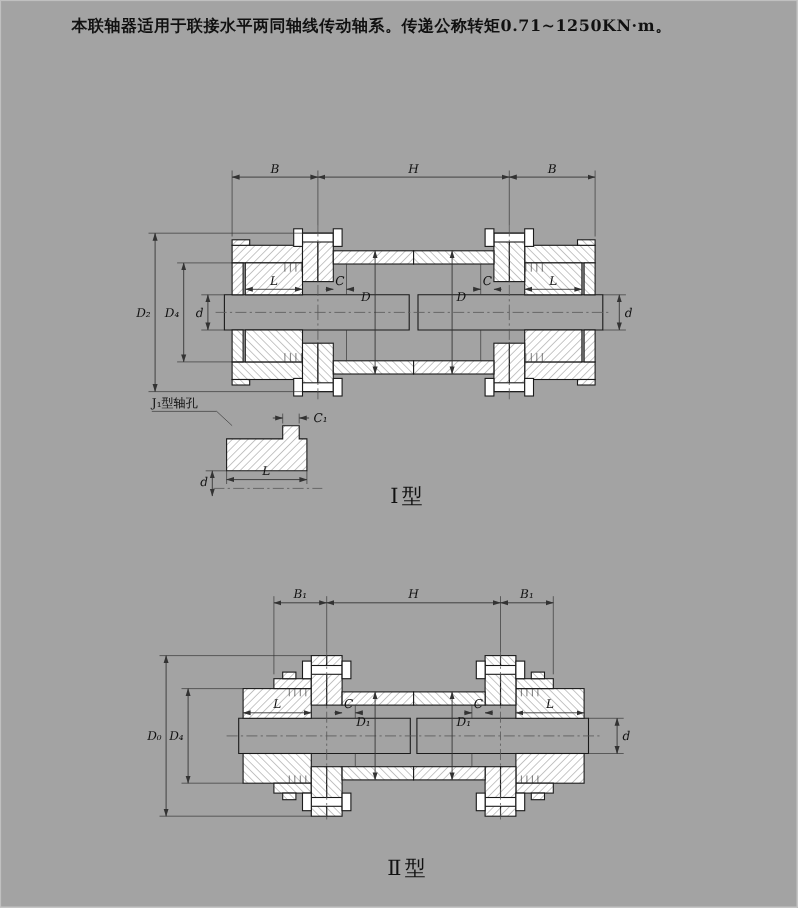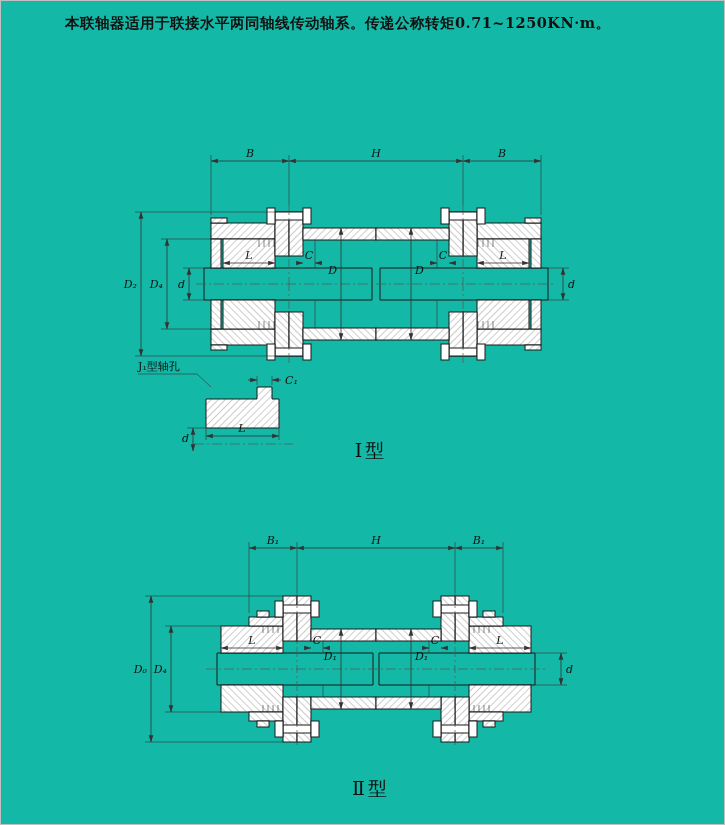--- a/index.html
+++ b/index.html
@@ -1,16 +1,16 @@
 <!DOCTYPE html>
 <html><head>
 <meta charset="utf-8">
 <style>
   html,body{margin:0;padding:0;background:#e8e8e8;}
-  .page{position:relative;width:725px;height:825px;background:#14b8a6;border:1px solid #c0c0c0;
+  .page{position:relative;width:725px;height:825px;background:#a3a3a3;border:1px solid #c0c0c0;
         box-sizing:border-box;overflow:hidden;font-family:"DejaVu Serif","Liberation Serif",serif;}
   .header-text{position:absolute;left:64px;top:13px;width:600px;font-size:14.5px;font-weight:700;
         color:#111;letter-spacing:.5px;white-space:nowrap;}
   svg{position:absolute;left:0;top:0;}
   .part{stroke:#1a1a1a;stroke-width:1;fill:url(#hatch);}
   .white{stroke:#1a1a1a;stroke-width:1;fill:#ffffff;}
   .outline{stroke:#1a1a1a;stroke-width:1;fill:none;}
   .thin{stroke:#333;stroke-width:.6;fill:none;}
   .cl{stroke:#555;stroke-width:.7;stroke-dasharray:10 3 2 3;fill:none;}
   .ext{stroke:#333;stroke-width:.6;fill:none;}

